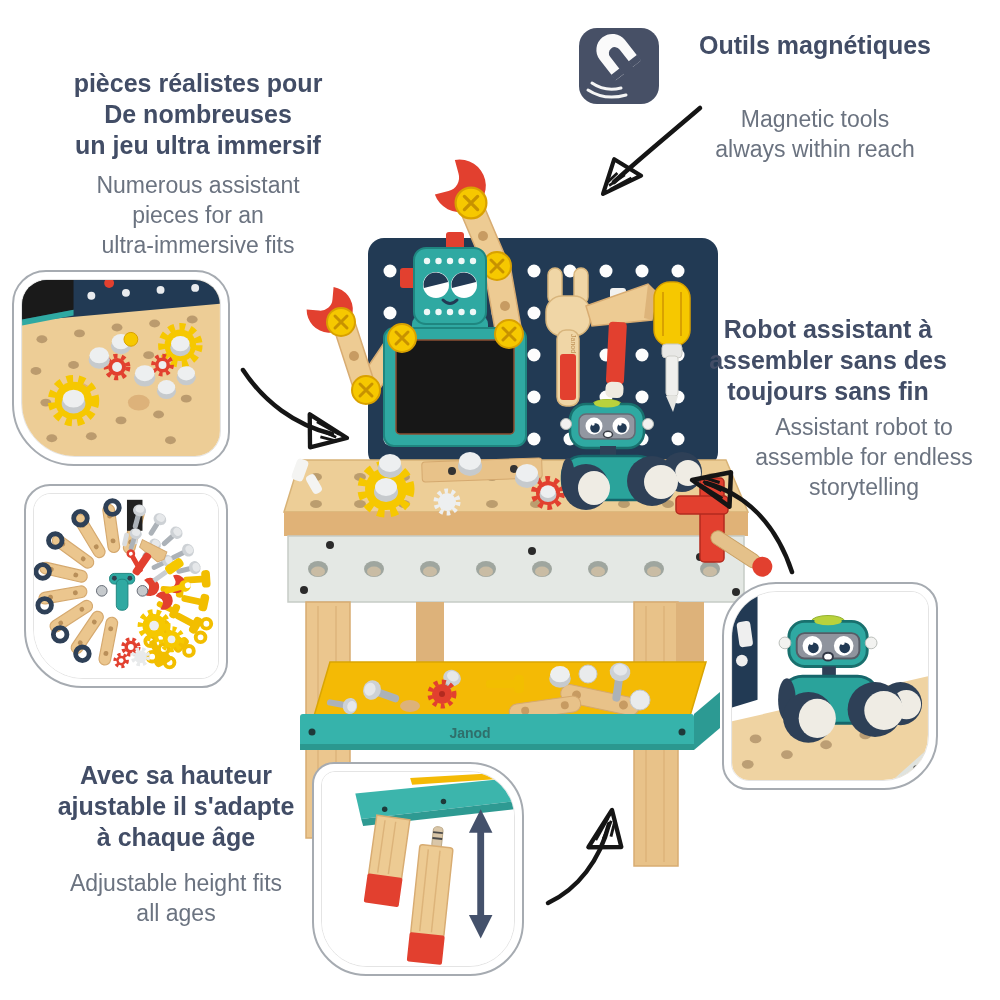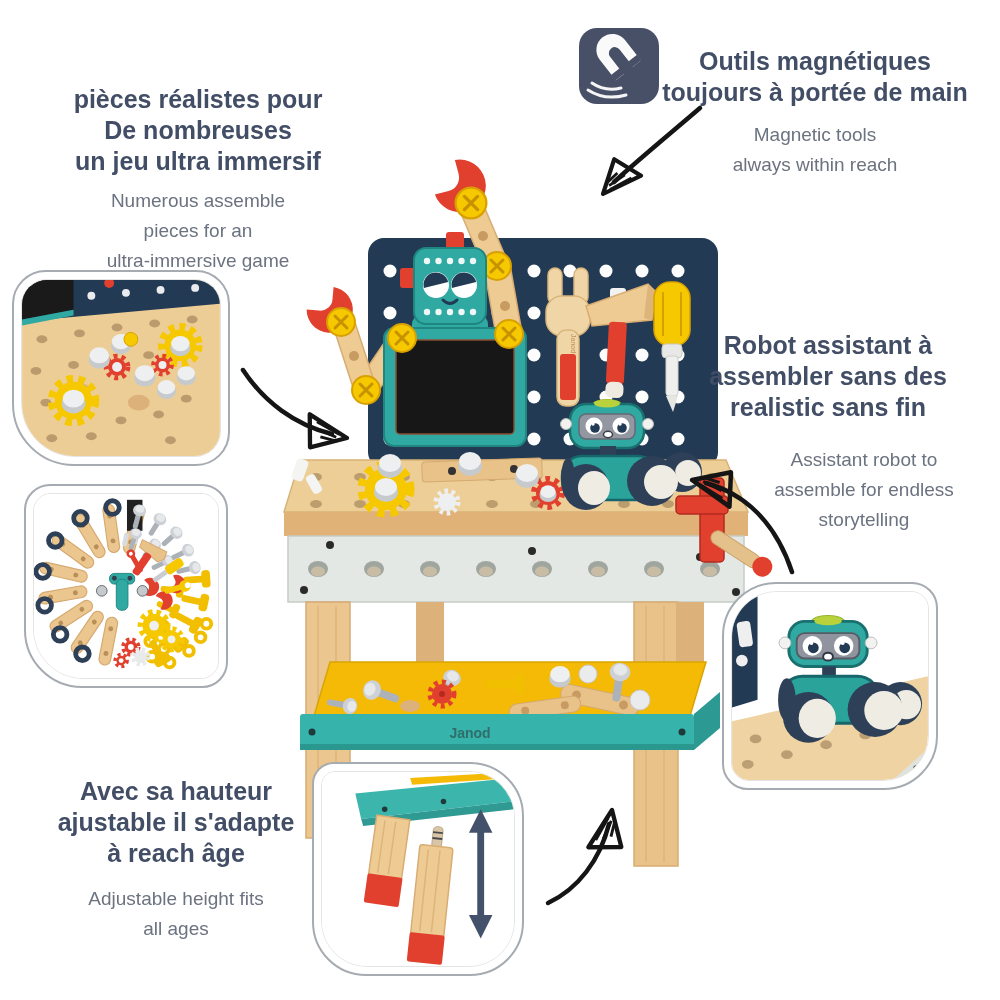--- a/index.html
+++ b/index.html
@@ -1,27 +1,27 @@
 <!DOCTYPE html>
 <html><head>
 <meta charset="utf-8">
 <style>
   html,body{margin:0;padding:0;background:#fff;}
   .canvas{position:relative;width:1000px;height:1000px;background:#fff;overflow:hidden;
           font-family:"Liberation Sans", sans-serif;}
   .scene{position:absolute;left:0;top:0;width:1000px;height:1000px;}
-  .callout{position:absolute;text-align:center;margin-top:16px;}
+  .callout{position:absolute;text-align:center;}
   .fr div{font-weight:700;color:#424D66;font-size:25px;line-height:31px;}
-  .en div{color:#6B7380;font-size:19px;line-height:30px;}
+  .en div{color:#6B7380;font-size:23px;line-height:30px;}
   .c-pieces-fr{left:38px;top:68px;width:320px;}
   .c-pieces-en{left:38px;top:170px;width:320px;}
   .c-mag-fr{left:650px;top:30px;width:330px;}
   .c-mag-en{left:650px;top:104px;width:330px;}
   .c-robot-fr{left:696px;top:314px;width:264px;}
-  .c-robot-en{left:732px;top:429px;width:264px;}
+  .c-robot-en{left:732px;top:412px;width:264px;}
   .c-adj-fr{left:20px;top:760px;width:312px;text-align:center;}
   .c-adj-en{left:20px;top:868px;width:312px;}
   .magicon{position:absolute;left:578px;top:27px;width:82px;height:78px;}
   .inset{position:absolute;background:#fff;border:2px solid #A6ABB1;padding:7px;box-sizing:border-box;}
   .inset-body{width:100%;height:100%;overflow:hidden;border:1px solid #E4E4E4;box-sizing:border-box;background:#fff;}
   .inset-body svg{display:block;width:100%;height:100%;}
   .i-gears{left:12px;top:270px;width:218px;height:196px;border-radius:34px 34px 34px 62px;}
   .i-gears .inset-body{border-radius:26px 26px 26px 54px;}
   .i-parts{left:24px;top:484px;width:204px;height:204px;border-radius:26px 26px 26px 58px;}
   .i-parts .inset-body{border-radius:18px 18px 18px 50px;}
@@ -315,49 +315,48 @@
       <path d="M10,63 Q27,74 48,68" stroke="#F5F5F5" stroke-width="3" fill="none" stroke-linecap="round"></path>
     </svg>
   </div>
 
   <div class="callout fr c-pieces-fr">
     <div>pièces réalistes pour</div>
     <div>De nombreuses</div>
     <div>un jeu ultra immersif</div>
   </div>
   <div class="callout en c-pieces-en">
-    <div>Numerous assemble</div>
+    <div>Numerous assistant</div>
     <div>pieces for an</div>
-    <div>ultra-immersive game</div>
+    <div>ultra-immersive fits</div>
   </div>
 
   <div class="callout fr c-mag-fr">
     <div>Outils magnétiques</div>
-    <div>toujours à portée de main</div>
   </div>
   <div class="callout en c-mag-en">
     <div>Magnetic tools</div>
     <div>always within reach</div>
   </div>
 
   <div class="callout fr c-robot-fr">
     <div>Robot assistant à</div>
     <div>assembler sans des</div>
-    <div>realistic sans fin</div>
+    <div>toujours sans fin</div>
   </div>
   <div class="callout en c-robot-en">
     <div>Assistant robot to</div>
     <div>assemble for endless</div>
     <div>storytelling</div>
   </div>
 
   <div class="callout fr c-adj-fr">
     <div>Avec sa hauteur</div>
     <div>ajustable il s'adapte</div>
-    <div>à reach âge</div>
+    <div>à chaque âge</div>
   </div>
   <div class="callout en c-adj-en">
     <div>Adjustable height fits</div>
     <div>all ages</div>
   </div>
 
   <div class="inset i-gears">
     <div class="inset-body">
         <svg viewBox="0 0 200 178">
       <rect width="200" height="178" fill="#EDCD96"></rect>

